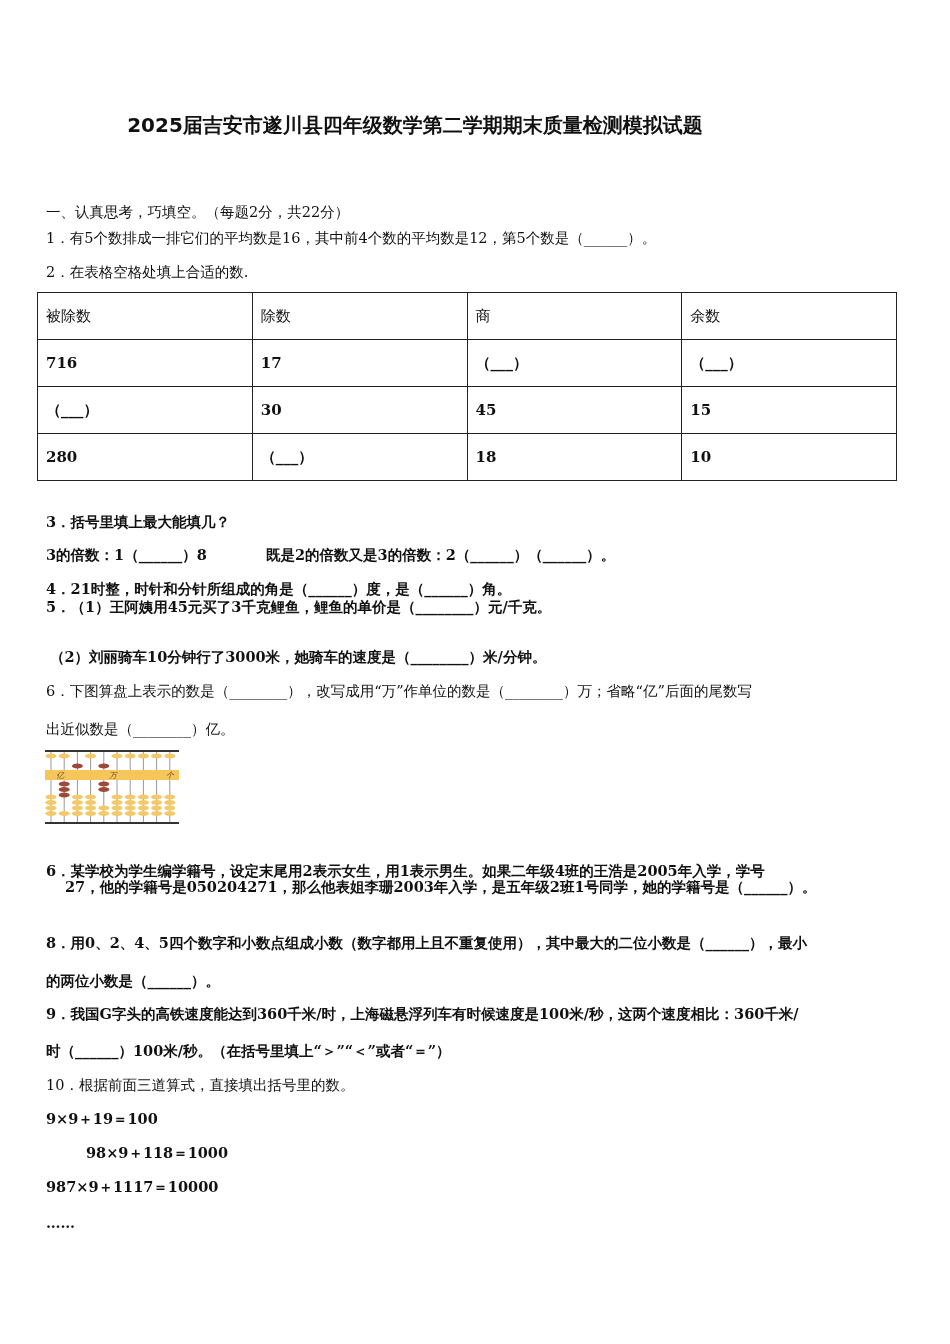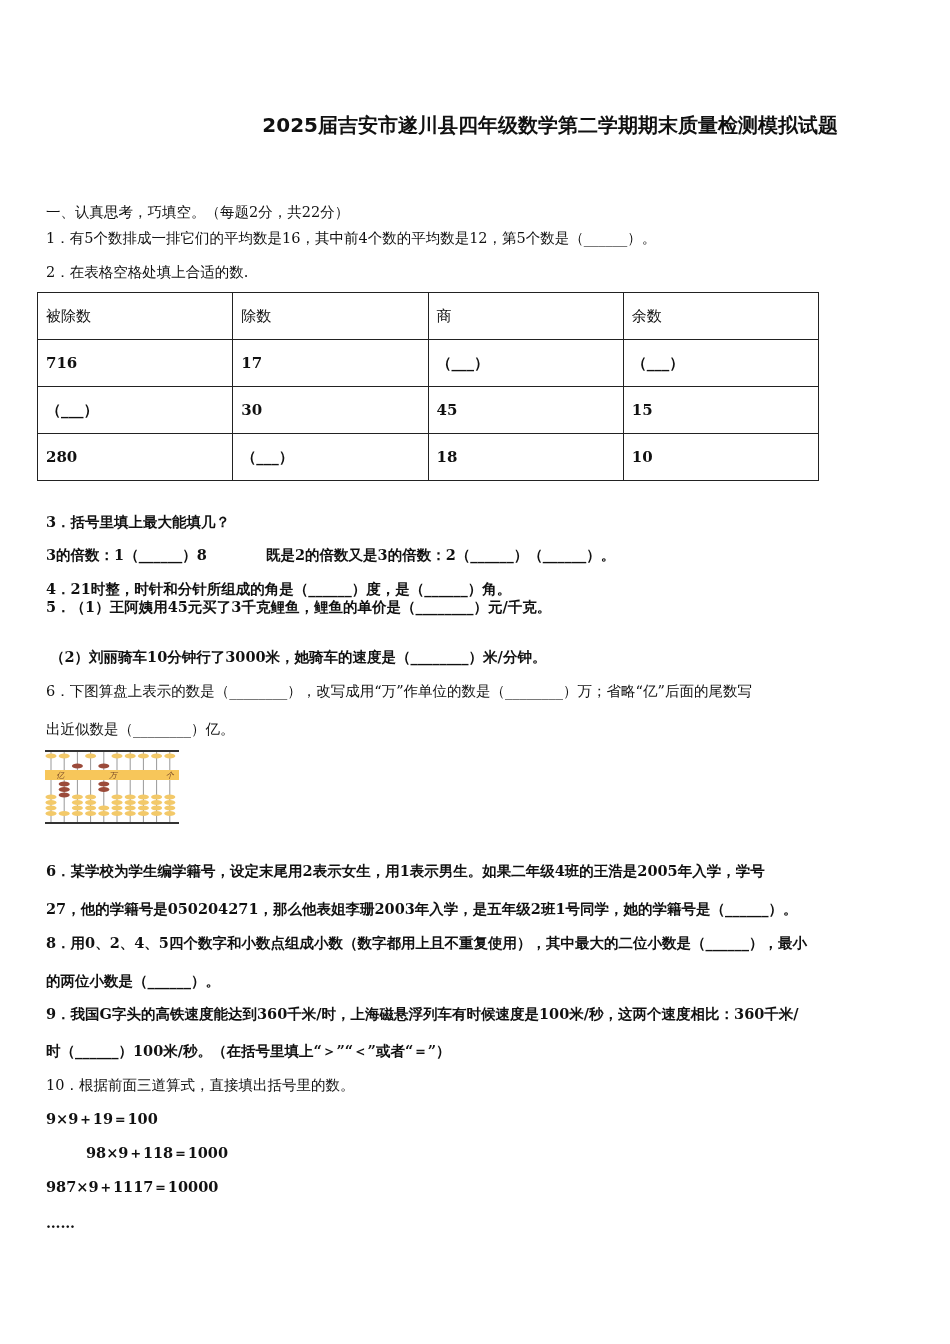--- a/index.html
+++ b/index.html
@@ -1,23 +1,23 @@
 <!DOCTYPE html>
 <html><head>
 <meta charset="utf-8">
 <style>
   html, body { margin: 0; padding: 0; background: #ffffff; }
   body { width: 950px; height: 1344px; position: relative; overflow: hidden;
          font-family: "DejaVu Serif", "Liberation Serif", serif; color: #111; }
-  .title { position: absolute; top: 112px; left: 8px; width: 830px; text-align: right;
+  .title { position: absolute; top: 112px; left: 0; width: 830px; text-align: center;
            font-family: "DejaVu Sans", "Liberation Sans", sans-serif; font-weight: bold;
            font-size: 20px; letter-spacing: 0px; }
   .line { position: absolute; left: 46px; font-size: 14.5px; white-space: nowrap; }
   .b { font-weight: bold; }
-  table.grid { position: absolute; left: 37px; top: 292px; width: 782px; border-collapse: collapse; }
+  table.grid { position: absolute; left: 37px; top: 292px; width: 860px; border-collapse: collapse; }
   table.grid td { border: 1px solid #222; height: 46px; vertical-align: middle; padding: 0 8px;
                   font-size: 15px; width: 25%; }
   table.grid td.num { font-weight: bold; }
   .abacus { position: absolute; left: 45px; top: 750px; }
 </style>
 </head>
 <body>
 
 <div class="title">2025届吉安市遂川县四年级数学第二学期期末质量检测模拟试题</div>
 
@@ -126,21 +126,21 @@
     <ellipse cx="124.8" cy="47" rx="5.5" ry="2.6" fill="#f3c969"></ellipse>
     <ellipse cx="124.8" cy="52.5" rx="5.5" ry="2.6" fill="#f3c969"></ellipse>
     <ellipse cx="124.8" cy="58" rx="5.5" ry="2.6" fill="#f3c969"></ellipse>
     <ellipse cx="124.8" cy="63.5" rx="5.5" ry="2.6" fill="#f3c969"></ellipse>
     <text x="15.2" y="28" font-size="8" fill="#7a4a2a" text-anchor="middle" font-style="italic">亿</text>
     <text x="68" y="28" font-size="8" fill="#7a4a2a" text-anchor="middle" font-style="italic">万</text>
     <text x="124.8" y="28" font-size="8" fill="#7a4a2a" text-anchor="middle" font-style="italic">个</text>
   </svg>
 
 <div class="line b" style="top:862px;">6．某学校为学生编学籍号，设定末尾用2表示女生，用1表示男生。如果二年级4班的王浩是2005年入学，学号</div>
-<div class="line b" style="top:900px;">27，他的学籍号是050204271，那么他表姐李珊2003年入学，是五年级2班1号同学，她的学籍号是（______）。</div>
+<div class="line b" style="top:878px;margin-left:19px;">27，他的学籍号是050204271，那么他表姐李珊2003年入学，是五年级2班1号同学，她的学籍号是（______）。</div>
 <div class="line b" style="top:934px;">8．用0、2、4、5四个数字和小数点组成小数（数字都用上且不重复使用），其中最大的二位小数是（______），最小</div>
 <div class="line b" style="top:972px;">的两位小数是（______）。</div>
 <div class="line b" style="top:1005px;">9．我国G字头的高铁速度能达到360千米/时，上海磁悬浮列车有时候速度是100米/秒，这两个速度相比：360千米/</div>
 <div class="line b" style="top:1042px;">时（______）100米/秒。（在括号里填上“＞”“＜”或者“＝”）</div>
 <div class="line" style="top:1076px;">10．根据前面三道算式，直接填出括号里的数。</div>
 <div class="line b" style="top:1110px;">9×9＋19＝100</div>
 <div class="line b" style="top:1144px;margin-left:40px;">98×9＋118＝1000</div>
 <div class="line b" style="top:1178px;">987×9＋1117＝10000</div>
 <div class="line b" style="top:1214px;">……</div>
 

